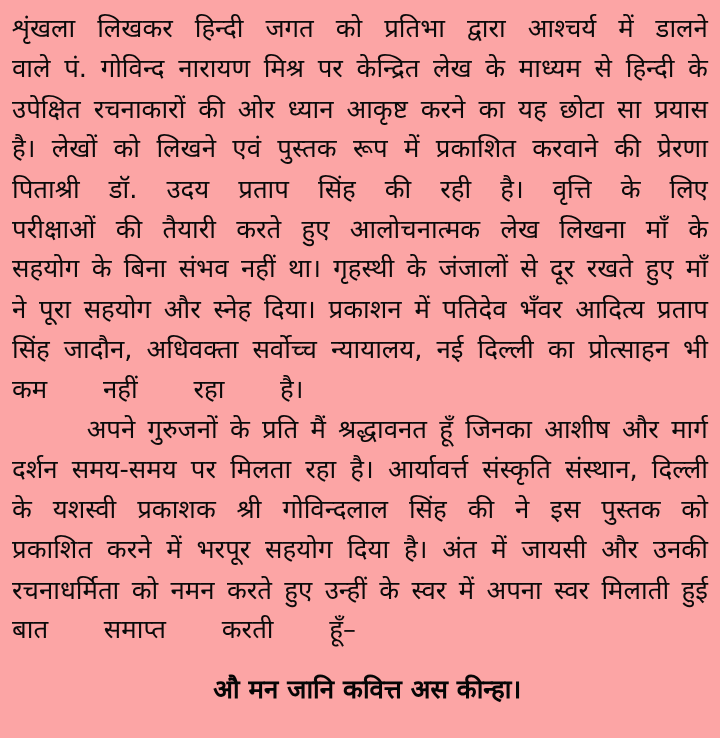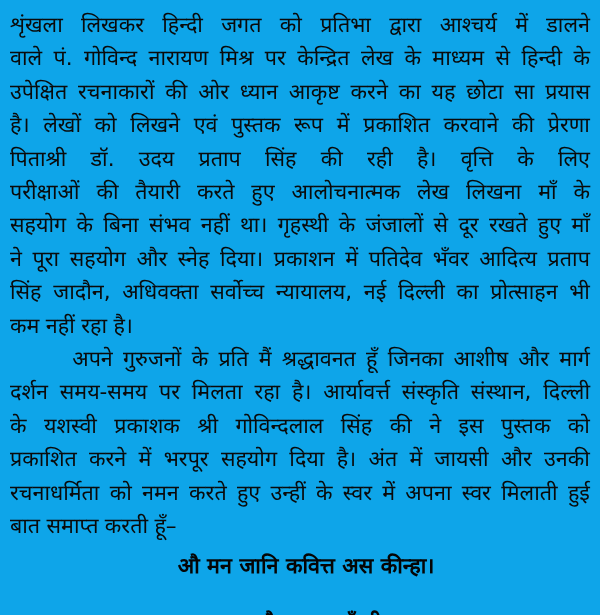--- a/index.html
+++ b/index.html
@@ -11,21 +11,21 @@
     width: 600px;
     height: 615px;
     overflow: hidden;
     font-family: "DejaVu Sans", sans-serif;
     color: #000000;
   }
   .page {
     position: relative;
     width: 600px;
     height: 615px;
-    background: #0ea5e9;
+    background: #fca5a5;
     box-sizing: border-box;
     padding: 8px 12px 0 10px;
   }
   .para {
     margin: 0;
     padding: 0;
   }
   
   .line {
     display: flex;
@@ -34,20 +34,21 @@
     width: 580px;
     font-size: 21.5px;
     line-height: 33.4px;
     letter-spacing: 0px;
     white-space: nowrap;
     font-weight: 500;
     color: #0a0a0a;
   }
   .line.last {
     justify-content: flex-start;
+    gap: 40px;
   }
   .line.last .w { margin-right: 0.30em; }
   .line .w {
     display: inline-block;
   }
   .line.indent {
     padding-left: 0px;
   }
   .line.indent .lead-space {
     display: inline-block;
@@ -57,21 +58,21 @@
     display: block;
     width: 580px;
     text-align: center;
     font-size: 21.5px;
     line-height: 33.4px;
     font-weight: 700;
     white-space: nowrap;
     color: #050505;
     margin-top: 24px;
   }
-  .verse-1 { margin-top: 6px; padding-left: 6px; }
+  .verse-1 { margin-top: 16px; padding-left: 6px; }
   .verse-2 { padding-left: 6px; }
 </style>
 </head>
 <body>
 
 <div class="page">
   <div id="body-text">
       <div class="para" id="paragraph-1">
         <div class="line">
           <span class="w">शृंखला</span>

